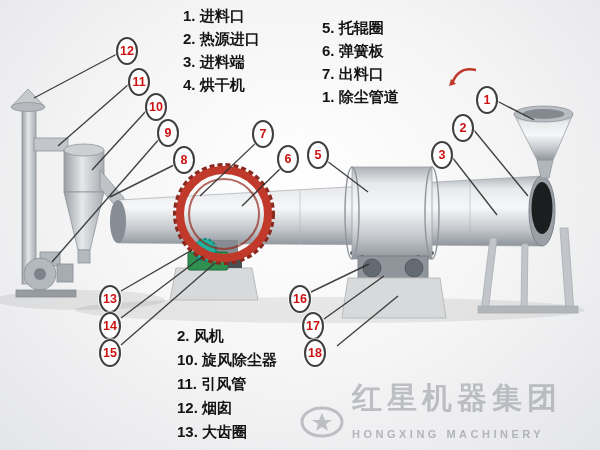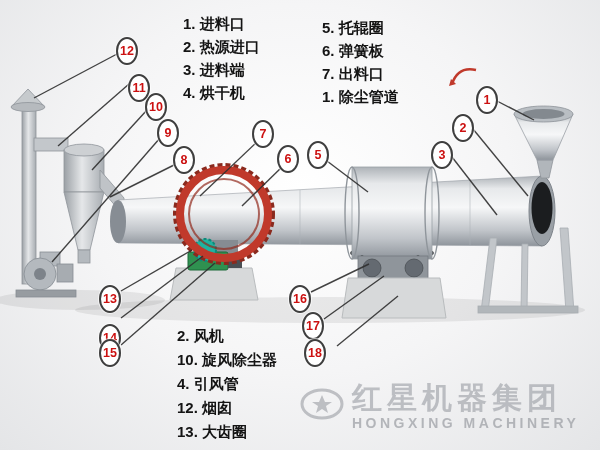--- a/index.html
+++ b/index.html
@@ -13,24 +13,24 @@
   .callout {
     position:absolute; width:22px; height:28px; border-radius:50%;
     background:#ffffff; border:2px solid #3f3f3f;
     color:var(--callout-number,#cc1111); font-weight:bold; font-size:12.5px;
     display:flex; align-items:center; justify-content:center;
     box-shadow:0 0 0 1px rgba(255,255,255,.65);
   }
   .legend { position:absolute; color:var(--legend-text,#141414); font-weight:bold; font-size:15px; white-space:nowrap; }
   .legend .row { height:23px; line-height:23px; }
   .legend.legend-b .row { height:24px; line-height:24px; }
-  .watermark { position:absolute; left:300px; top:382px; display:flex; align-items:flex-start; gap:8px; }
+  .watermark { position:absolute; left:300px; top:382px; display:flex; align-items:flex-end; gap:8px; }
   .wm-logo { display:block; margin-top:4px; opacity:.6; }
   .wm-text { font-size:30px; font-weight:bold; color:rgba(155,158,164,.62); letter-spacing:5px; line-height:1.05; }
-  .wm-sub  { font-size:14px; font-weight:bold; color:rgba(155,158,164,.72); letter-spacing:3.5px; margin-top:1px; }
+  .wm-sub  { font-size:11px; font-weight:bold; color:rgba(155,158,164,.72); letter-spacing:3.5px; margin-top:14px; }
 </style>
 </head>
 <body>
 
 <div class="canvas">
 
   <div class="watermark">
     <svg class="wm-logo" width="44" height="36" viewBox="0 0 44 36">
       <ellipse cx="22" cy="18" rx="20" ry="14" fill="none" stroke="#9b9ea4" stroke-width="3"></ellipse>
       <polygon points="22,9 25,16 32,16 26,20 28,27 22,23 16,27 18,20 12,16 19,16" fill="#9b9ea4"></polygon>
@@ -175,42 +175,42 @@
 
   <div class="callout" style="left:476px;top:86px">1</div>
   <div class="callout" style="left:452px;top:114px">2</div>
   <div class="callout" style="left:431px;top:141px">3</div>
   <div class="callout" style="left:307px;top:141px">5</div>
   <div class="callout" style="left:277px;top:145px">6</div>
   <div class="callout" style="left:252px;top:120px">7</div>
   <div class="callout" style="left:173px;top:146px">8</div>
   <div class="callout" style="left:157px;top:119px">9</div>
   <div class="callout" style="left:145px;top:93px">10</div>
-  <div class="callout" style="left:128px;top:74px">11</div>
+  <div class="callout" style="left:128px;top:68px">11</div>
   <div class="callout" style="left:116px;top:37px">12</div>
   <div class="callout" style="left:99px;top:285px">13</div>
-  <div class="callout" style="left:99px;top:324px">14</div>
+  <div class="callout" style="left:99px;top:312px">14</div>
   <div class="callout" style="left:99px;top:339px">15</div>
   <div class="callout" style="left:289px;top:285px">16</div>
   <div class="callout" style="left:302px;top:312px">17</div>
   <div class="callout" style="left:304px;top:339px">18</div>
 
-  <div class="legend" style="left:183px;top:12px">
+  <div class="legend" style="left:183px;top:4px">
     <div class="row">1. 进料口</div>
     <div class="row">2. 热源进口</div>
     <div class="row">3. 进料端</div>
     <div class="row">4. 烘干机</div>
   </div>
   <div class="legend" style="left:322px;top:16px">
     <div class="row">5. 托辊圈</div>
     <div class="row">6. 弹簧板</div>
     <div class="row">7. 出料口</div>
     <div class="row">1. 除尘管道</div>
   </div>
   <div class="legend legend-b" style="left:177px;top:324px">
     <div class="row">2. 风机</div>
     <div class="row">10. 旋风除尘器</div>
-    <div class="row">4. 引风管</div>
+    <div class="row">11. 引风管</div>
     <div class="row">12. 烟囱</div>
     <div class="row">13. 大齿圈</div>
   </div>
 
 </div>
 
 </body></html>

